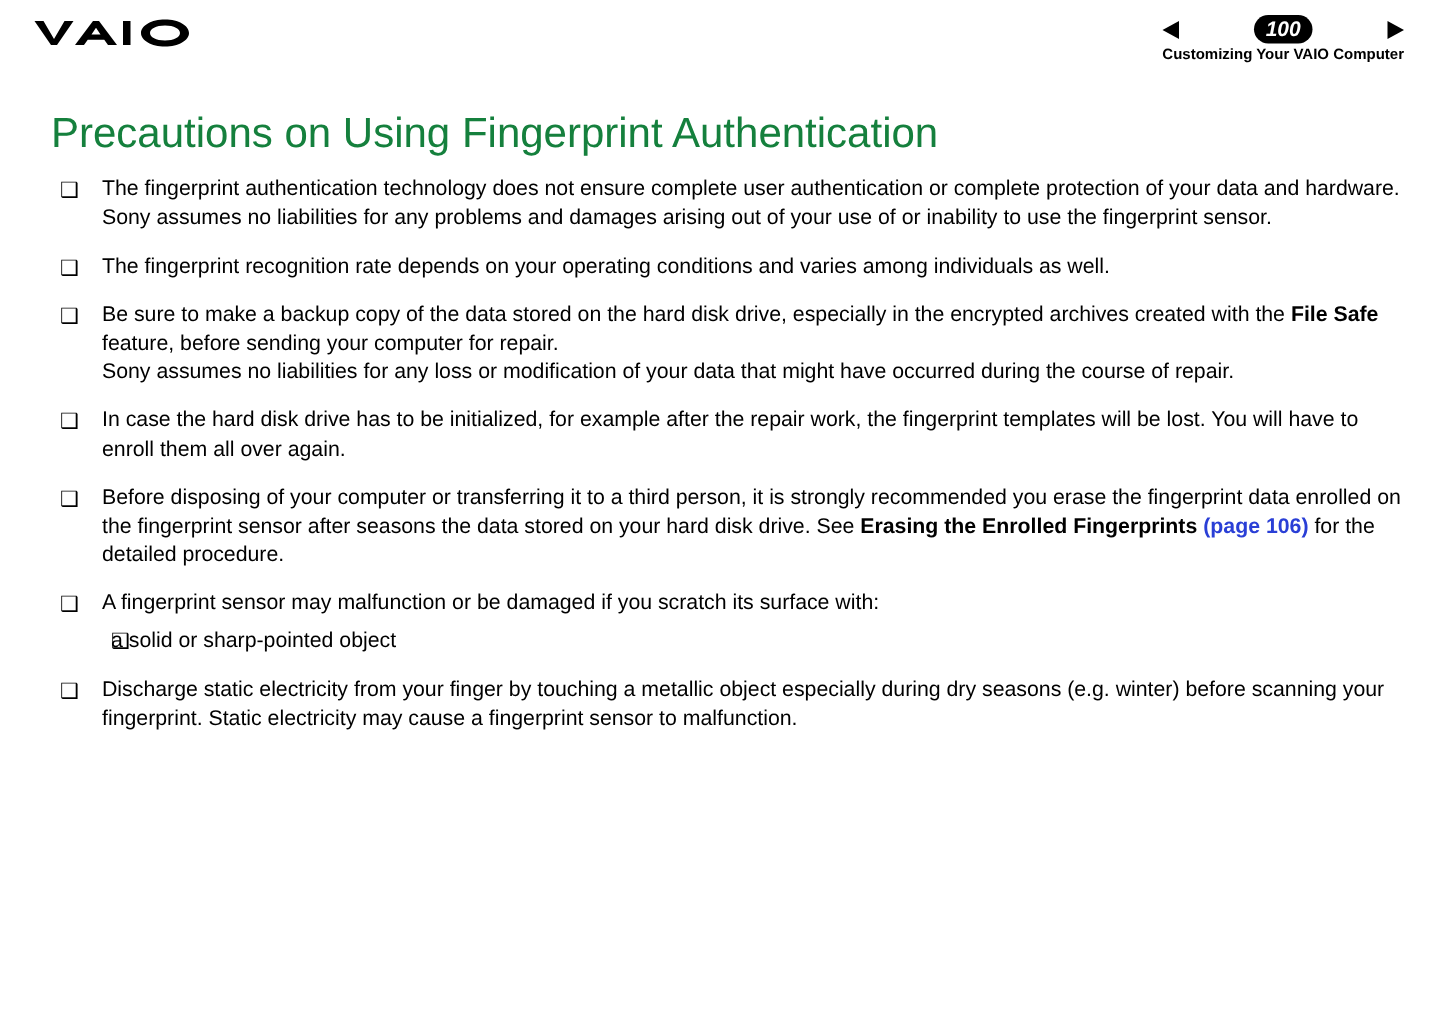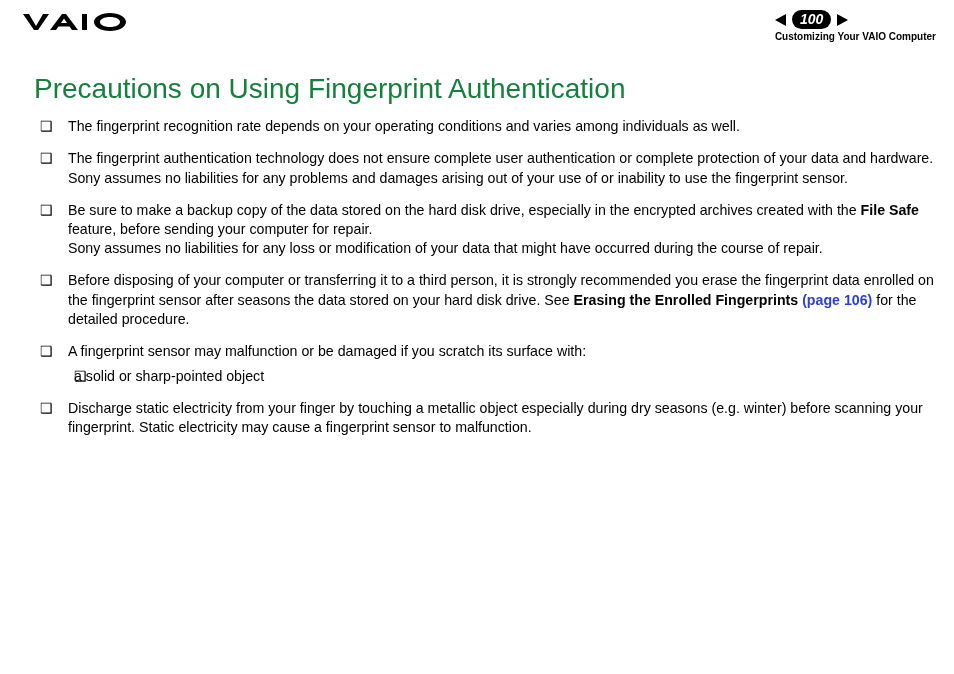--- a/index.html
+++ b/index.html
@@ -18,21 +18,21 @@
   }
   .logo {
     font-weight:700; letter-spacing:0px;
     font-size:0;
   }
   .logo svg { width:120px; height:22px; }
   .pager {
     text-align:right;
   }
   .pager-top {
-    display:flex; align-items:center; justify-content:flex-start;
+    display:flex; align-items:center; justify-content:space-between;
     gap:2px;
   }
   .arrow-left, .arrow-right {
     width:0; height:0; display:inline-block;
   }
   .arrow-left {
     border-top:6px solid transparent;
     border-bottom:6px solid transparent;
     border-right:11px solid #000;
     margin-right:4px;
@@ -106,29 +106,32 @@
       <span class="arrow-right"></span>
     </div>
     <div class="section-label">Customizing Your VAIO Computer</div>
   </div>
 </div>
 
 <h1 class="title">Precautions on Using Fingerprint Authentication</h1>
 
 <ul class="bullets">
   <li>
-    <span>The fingerprint recognition rate depends on your operating conditions and varies among individuals as well.</span>
-  </li>
-  <li>
     <span>The fingerprint authentication technology does not ensure complete user authentication or complete protection of your data and hardware.</span><br>
     <span>Sony assumes no liabilities for any problems and damages arising out of your use of or inability to use the fingerprint sensor.</span>
   </li>
   <li>
+    <span>The fingerprint recognition rate depends on your operating conditions and varies among individuals as well.</span>
+  </li>
+  <li>
     <span>Be sure to make a backup copy of the data stored on the hard disk drive, especially in the encrypted archives created with the </span><span class="b">File Safe</span><span> feature, before sending your computer for repair.</span><br>
     <span>Sony assumes no liabilities for any loss or modification of your data that might have occurred during the course of repair.</span>
+  </li>
+  <li>
+    <span>In case the hard disk drive has to be initialized, for example after the repair work, the fingerprint templates will be lost. You will have to enroll them all over again.</span>
   </li>
   <li>
     <span>Before disposing of your computer or transferring it to a third person, it is strongly recommended you erase the fingerprint data enrolled on the fingerprint sensor after seasons the data stored on your hard disk drive. See </span><span class="b">Erasing the Enrolled Fingerprints </span><a href="#" class="pagelink">(page 106)</a><span> for the detailed procedure.</span>
   </li>
   <li>
     <span>A fingerprint sensor may malfunction or be damaged if you scratch its surface with:</span>
     <ul class="sub">
       <li><span>a solid or sharp-pointed object</span></li>
     </ul>
   </li>

